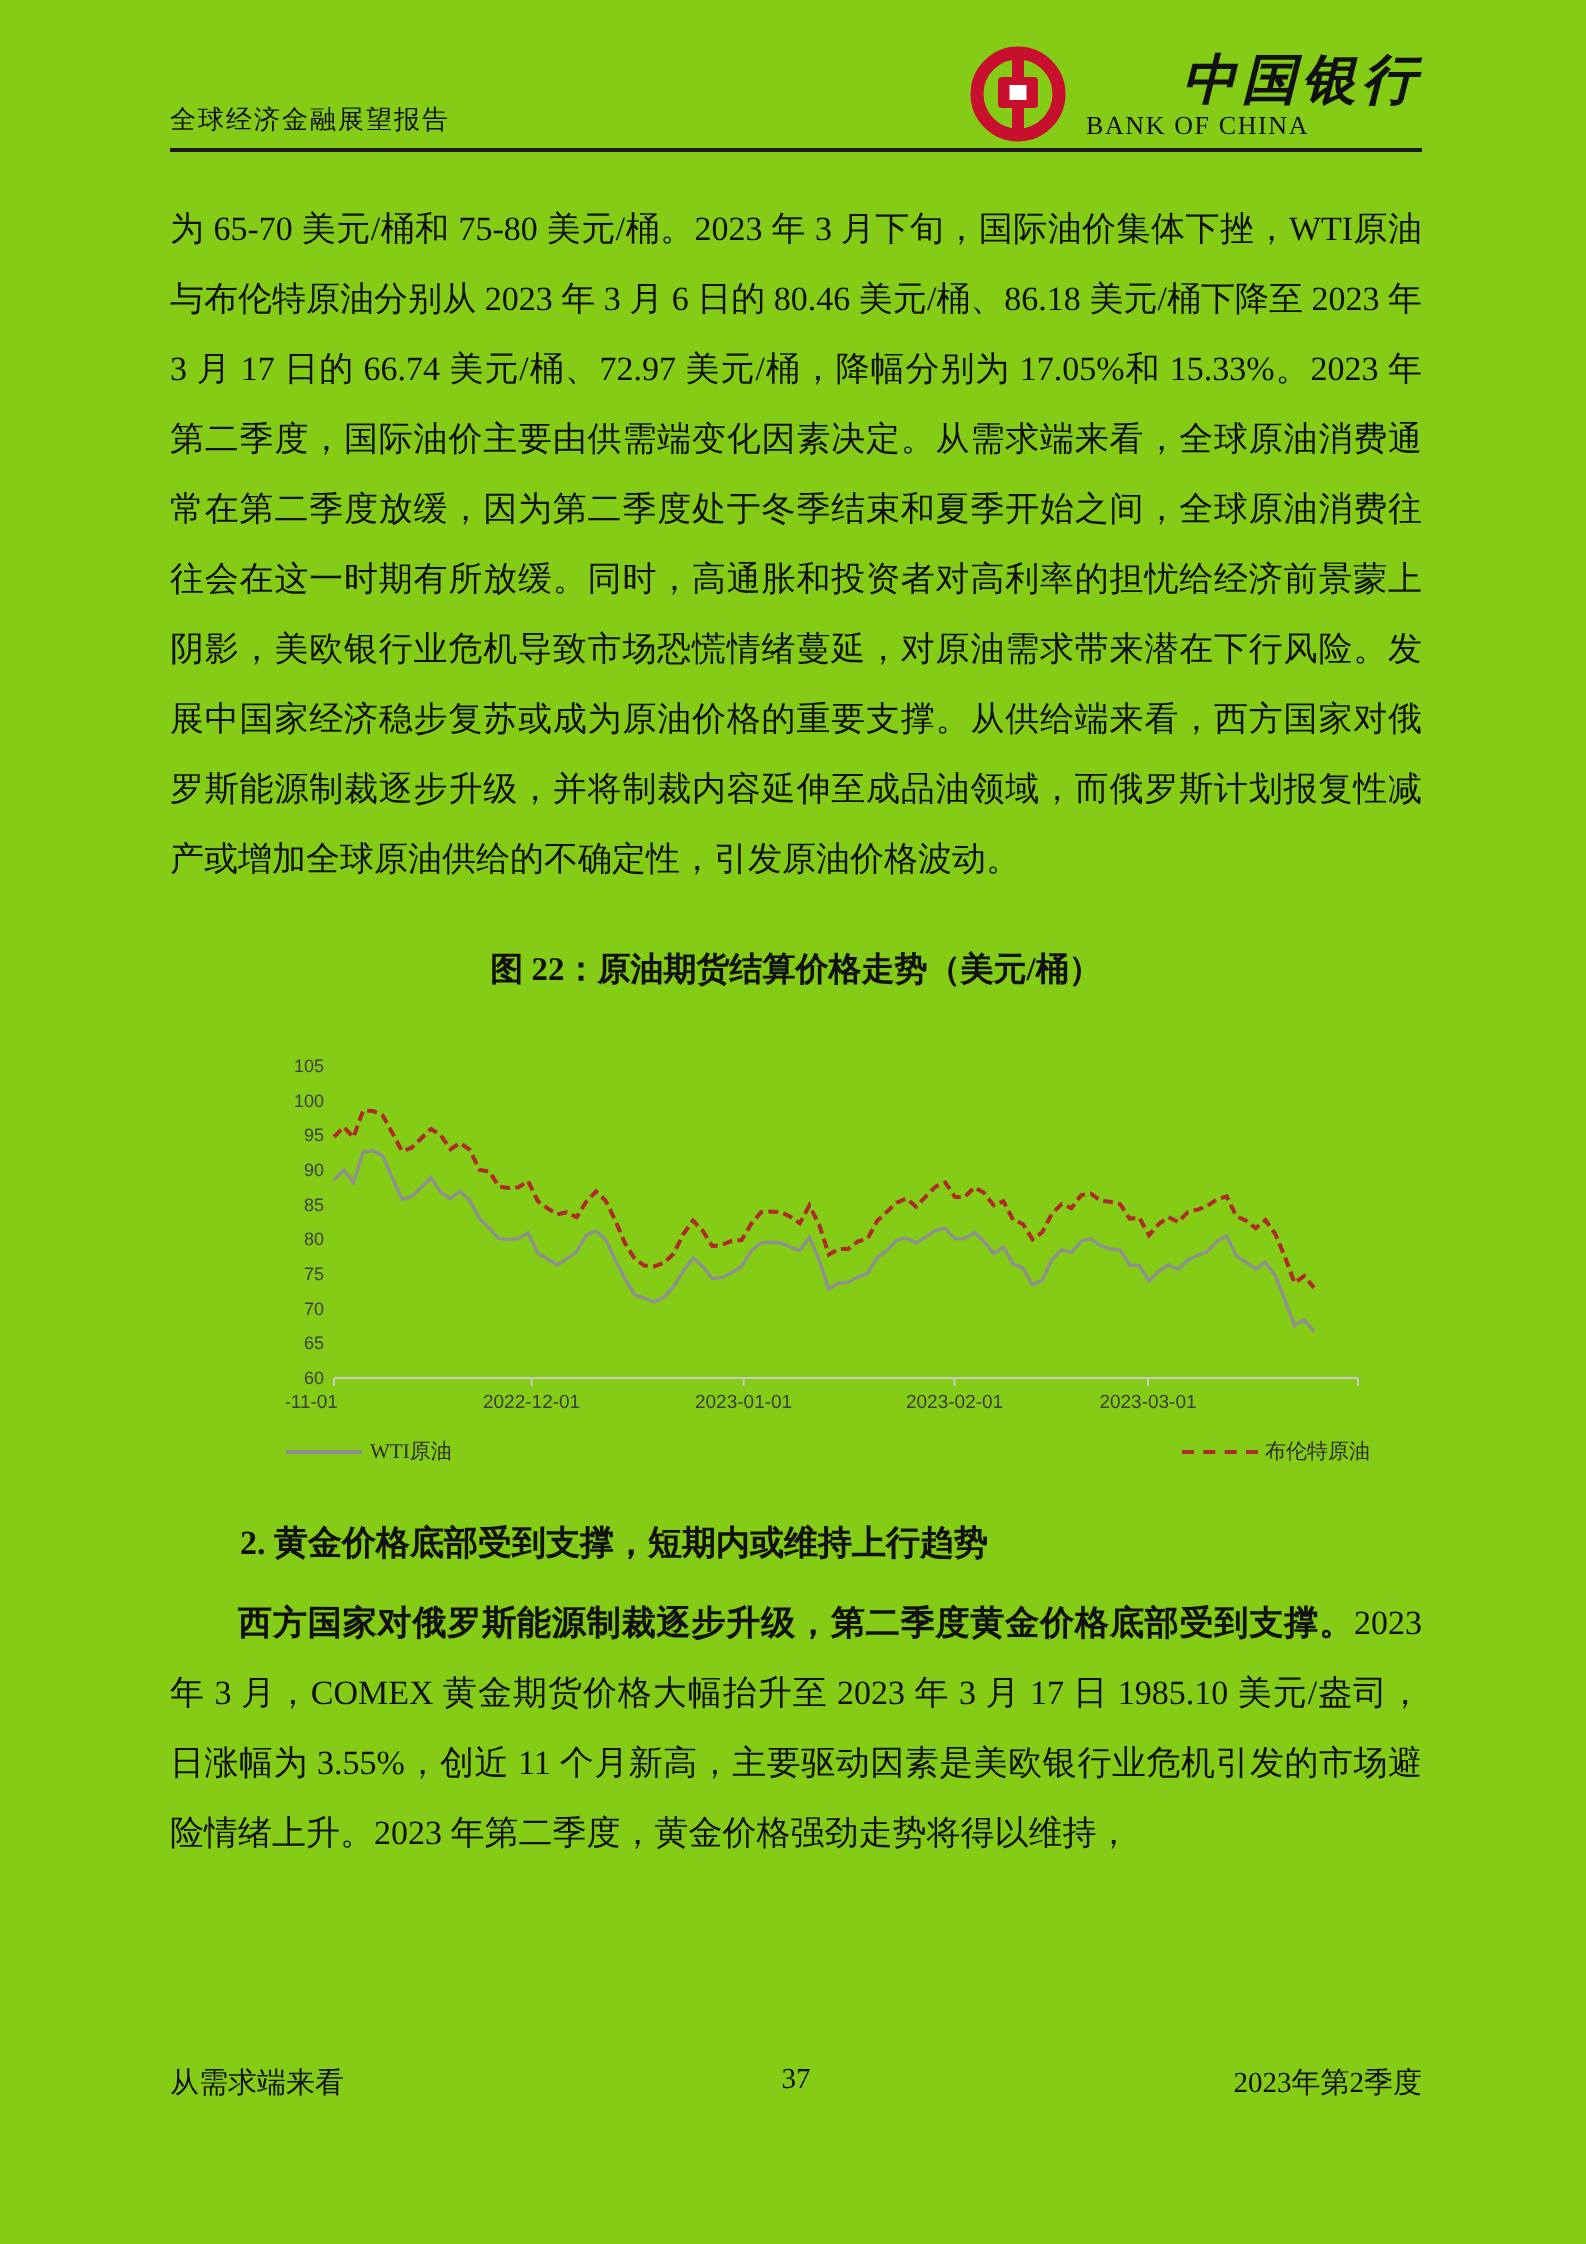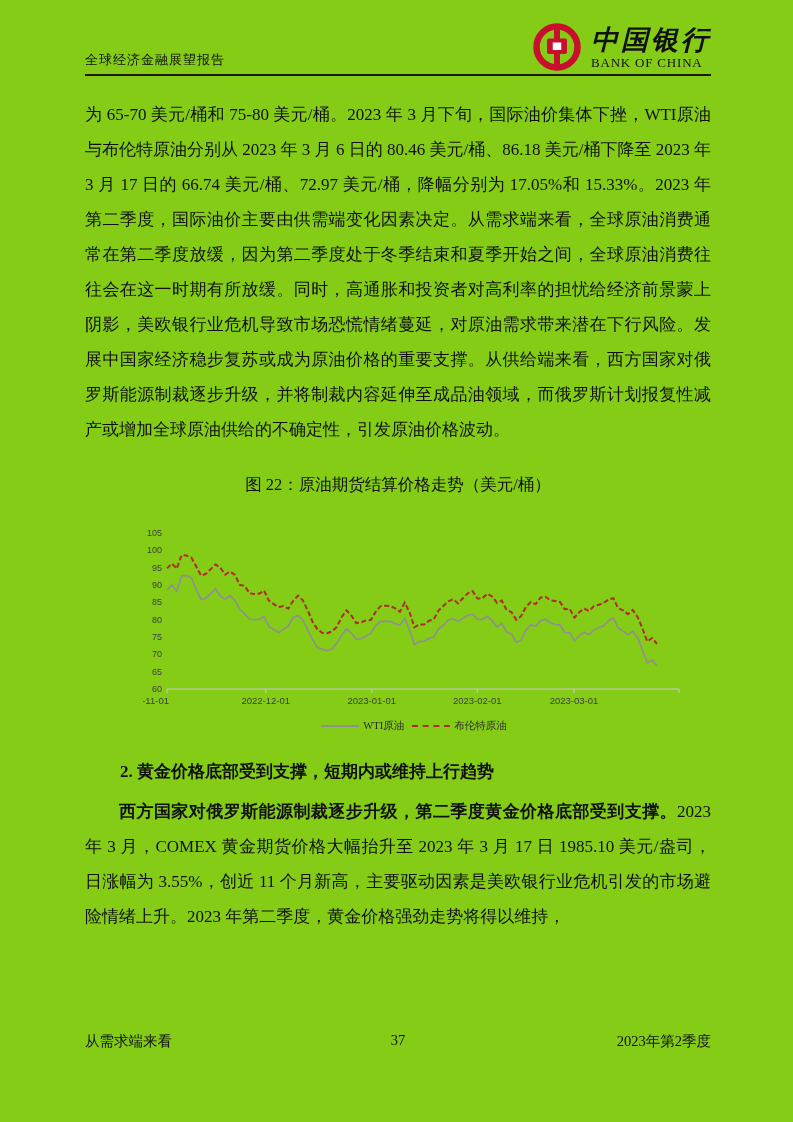--- a/index.html
+++ b/index.html
@@ -31,20 +31,21 @@
   }
   .logo { display: flex; align-items: center; }
   .logo svg { display: block; }
   .logo-text { margin-left: 9px; text-align: left; }
   .logo-cn {
     font-size: 27px;
     font-weight: bold;
     letter-spacing: 3px;
     line-height: 30px;
     font-style: italic;
+    margin-left: 48px;
   }
   .logo-en {
     font-size: 13px;
     letter-spacing: 0.8px;
     line-height: 15px;
   }
   .header-rule { border-bottom: 2px solid #1a1a1a; margin-top: 2px; }
 
   
   .body-par {
@@ -54,33 +55,33 @@
     text-align: justify;
     word-break: break-all;
   }
   .body-par.indent { text-indent: 2em; margin-top: 9px; }
   .body-par strong { font-weight: bold; }
 
   .fig-title {
     margin-top: 26px;
     text-align: center;
     font-size: 16.5px;
-    font-weight: normal;
+    font-weight: bold;
     line-height: 24px;
   }
 
   
   .chart-box { margin: 30px 0 0 58px; width: 542px; }
   #chart-svg { display: block; width: 542px; height: 186px; }
   #chart-svg .ytick { font: 9px "Liberation Sans", sans-serif; fill: #3d3d3d; text-anchor: end; }
   #chart-svg .xtick { font: 9.5px "Liberation Sans", sans-serif; fill: #3d3d3d; text-anchor: middle; }
   #chart-svg .axis  { stroke: #c9c9c9; stroke-width: 1; }
   .legend {
     display: flex;
-    justify-content: center;
+    justify-content: space-between;
     align-items: center;
     gap: 8px;
     margin-top: 6px;
     font-size: 10.5px;
     color: #2b2b2b;
   }
   .legend-item { display: flex; align-items: center; gap: 4px; }
   .swatch { display: inline-block; width: 38px; border-top: 2px solid #888; }
   .swatch.dashed { border-top-style: dashed; }
 

